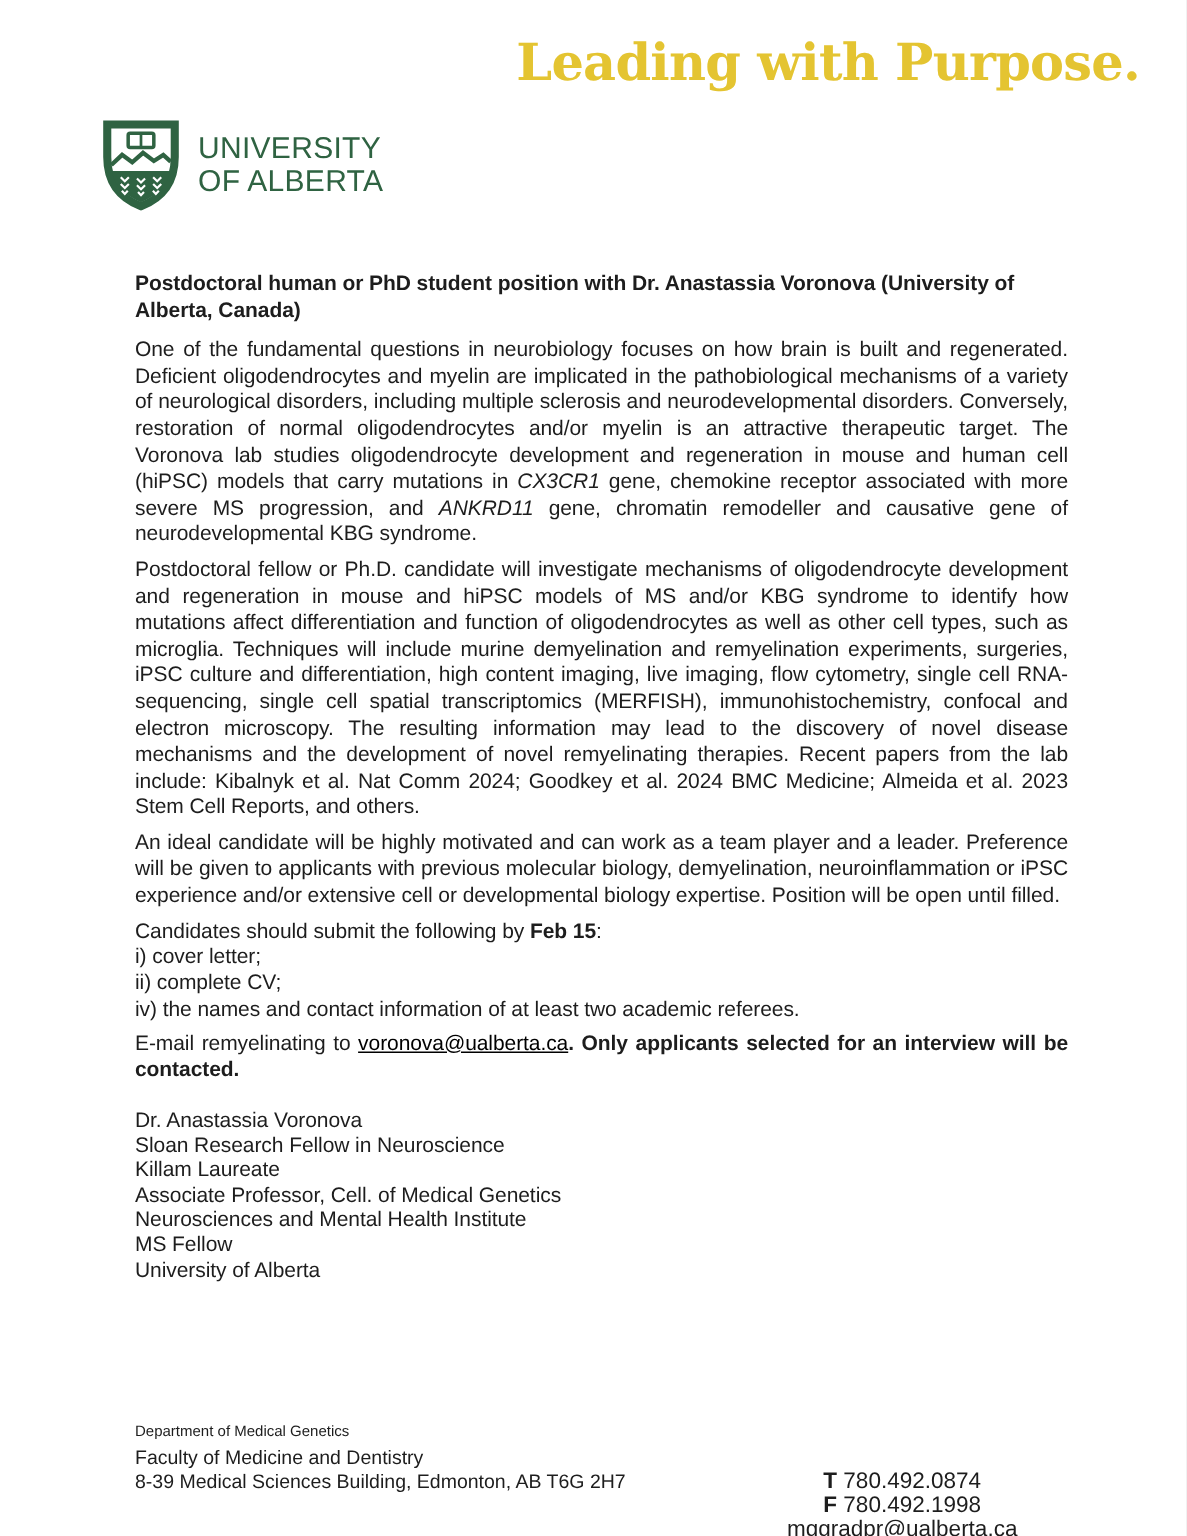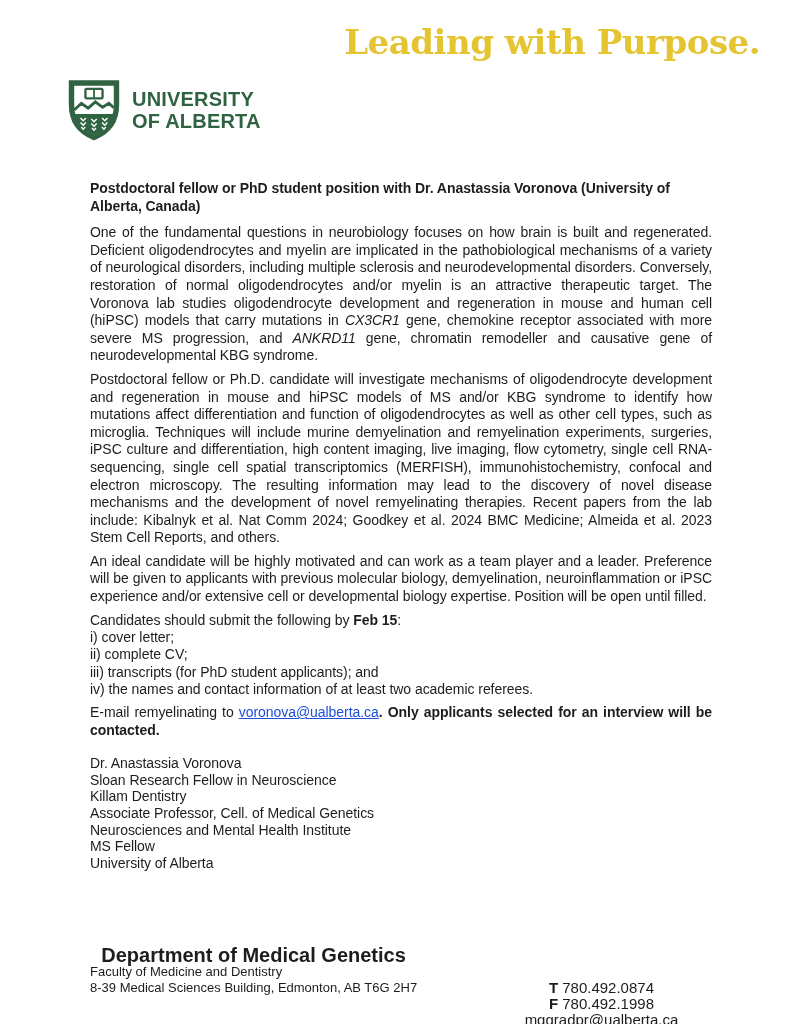--- a/index.html
+++ b/index.html
@@ -23,47 +23,47 @@
     color:#E4C431;
     white-space:nowrap;
   }
   .logo {
     position:absolute; top:79px; left:67px;
     display:flex; align-items:center; gap:11px;
   }
   .logo-shield { width:54px; height:62px; display:block; }
   .logo-text {
     color:#2F6342;
-    font-weight:bold;
+    font-weight:normal;
     font-size:20px;
     line-height:22px;
     letter-spacing:0.2px;
     white-space:nowrap;
   }
   
   .content {
     position:absolute; top:180px; left:90px; width:622px;
     font-size:14px; line-height:17.6px; letter-spacing:-0.05px;
   }
   .doc-title { font-weight:bold; margin-bottom:9px; }
   .para { text-align:justify; margin-bottom:6px; }
   .plain { margin-bottom:0; }
   .list-block { margin-bottom:6px; }
   .list-block div { line-height:17.2px; }
   .email-para { text-align:justify; margin-bottom:0; }
   .signature { margin-top:16px; }
   .signature div { line-height:16.6px; }
   .b { font-weight:bold; }
   .i { font-style:italic; }
-  .lnk { color:#1d4ed8; text-decoration:underline; cursor:pointer; }
+  .lnk { color:#000000; text-decoration:underline; cursor:pointer; }
   
   .footer-left {
     position:absolute; left:90px; top:946px;
   }
-  .footer-left .dept { font-weight:bold; font-size:20px; line-height:18px;text-align:center; }
+  .footer-left .dept { font-weight:normal; font-size:10px; line-height:18px; }
   .footer-left .sub { font-size:13px; line-height:16px; }
   .footer-right {
     position:absolute; right:87px; top:980px;
     text-align:center; font-size:15px;
   }
   .footer-right div { line-height:15.8px; }
 </style>
 </head>
 <body>
 
@@ -84,43 +84,42 @@
         <path d="M39 43 l3 3 l3 -3 M39 48 l3 3 l3 -3 M38.8 53 l2.2 2.4 l2.2 -2.4"></path>
       </g>
     </svg>
     <div class="logo-text">
       <div>UNIVERSITY</div>
       <div>OF ALBERTA</div>
     </div>
   </div>
 
   <div class="content">
-    <div class="doc-title">Postdoctoral fellow or PhD student position with Dr. Anastassia Voronova (University of Alberta, Canada)</div>
+    <div class="doc-title">Postdoctoral human or PhD student position with Dr. Anastassia Voronova (University of Alberta, Canada)</div>
 
     <p class="para"><span>One of the fundamental questions in neurobiology focuses on how brain is built and regenerated. Deficient oligodendrocytes and myelin are implicated in the pathobiological mechanisms of a variety of neurological disorders, including multiple sclerosis and neurodevelopmental disorders. Conversely, restoration of normal oligodendrocytes and/or myelin is an attractive therapeutic target. The Voronova lab studies oligodendrocyte development and regeneration in mouse and human cell (hiPSC) models that carry mutations in </span><span class="i">CX3CR1</span><span> gene, chemokine receptor associated with more severe MS progression, and </span><span class="i">ANKRD11</span><span> gene, chromatin remodeller and causative gene of neurodevelopmental KBG syndrome.</span></p>
 
     <p class="para">Postdoctoral fellow or Ph.D. candidate will investigate mechanisms of oligodendrocyte development and regeneration in mouse and hiPSC models of MS and/or KBG syndrome to identify how mutations affect differentiation and function of oligodendrocytes as well as other cell types, such as microglia. Techniques will include murine demyelination and remyelination experiments, surgeries, iPSC culture and differentiation, high content imaging, live imaging, flow cytometry, single cell RNA-sequencing, single cell spatial transcriptomics (MERFISH), immunohistochemistry, confocal and electron microscopy. The resulting information may lead to the discovery of novel disease mechanisms and the development of novel remyelinating therapies. Recent papers from the lab include: Kibalnyk et al. Nat Comm 2024; Goodkey et al. 2024 BMC Medicine; Almeida et al. 2023 Stem Cell Reports, and others.</p>
 
     <p class="para">An ideal candidate will be highly motivated and can work as a team player and a leader. Preference will be given to applicants with previous molecular biology, demyelination, neuroinflammation or iPSC experience and/or extensive cell or developmental biology expertise. Position will be open until filled.</p>
 
     <div class="plain"><span>Candidates should submit the following by </span><span class="b">Feb 15</span><span>:</span></div>
 
     <div class="list-block">
         <div>i) cover letter;</div>
         <div>ii) complete CV;</div>
-        <div>iii) transcripts (for PhD student applicants); and</div>
         <div>iv) the names and contact information of at least two academic referees.</div>
       </div>
 
     <p class="email-para"><span>E-mail remyelinating to </span><a class="lnk" href="#">voronova@ualberta.ca</a><span class="b">. Only applicants selected for an interview will be contacted.</span></p>
 
     <div class="signature">
         <div>Dr. Anastassia Voronova</div>
         <div>Sloan Research Fellow in Neuroscience</div>
-        <div>Killam Dentistry</div>
+        <div>Killam Laureate</div>
         <div>Associate Professor, Cell. of Medical Genetics</div>
         <div>Neurosciences and Mental Health Institute</div>
         <div>MS Fellow</div>
         <div>University of Alberta</div>
       </div>
   </div>
 
   <div class="footer-left">
     <div class="dept">Department of Medical Genetics</div>
     <div class="sub">Faculty of Medicine and Dentistry</div>

